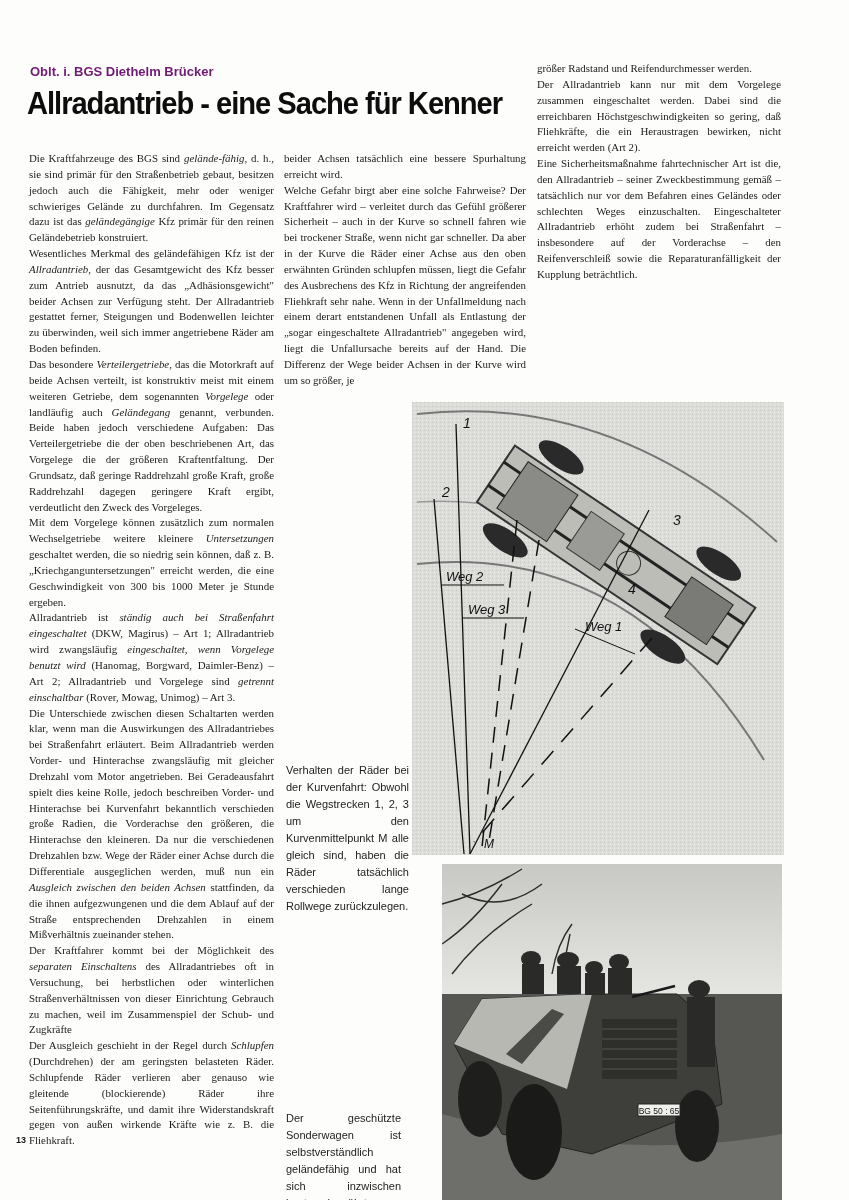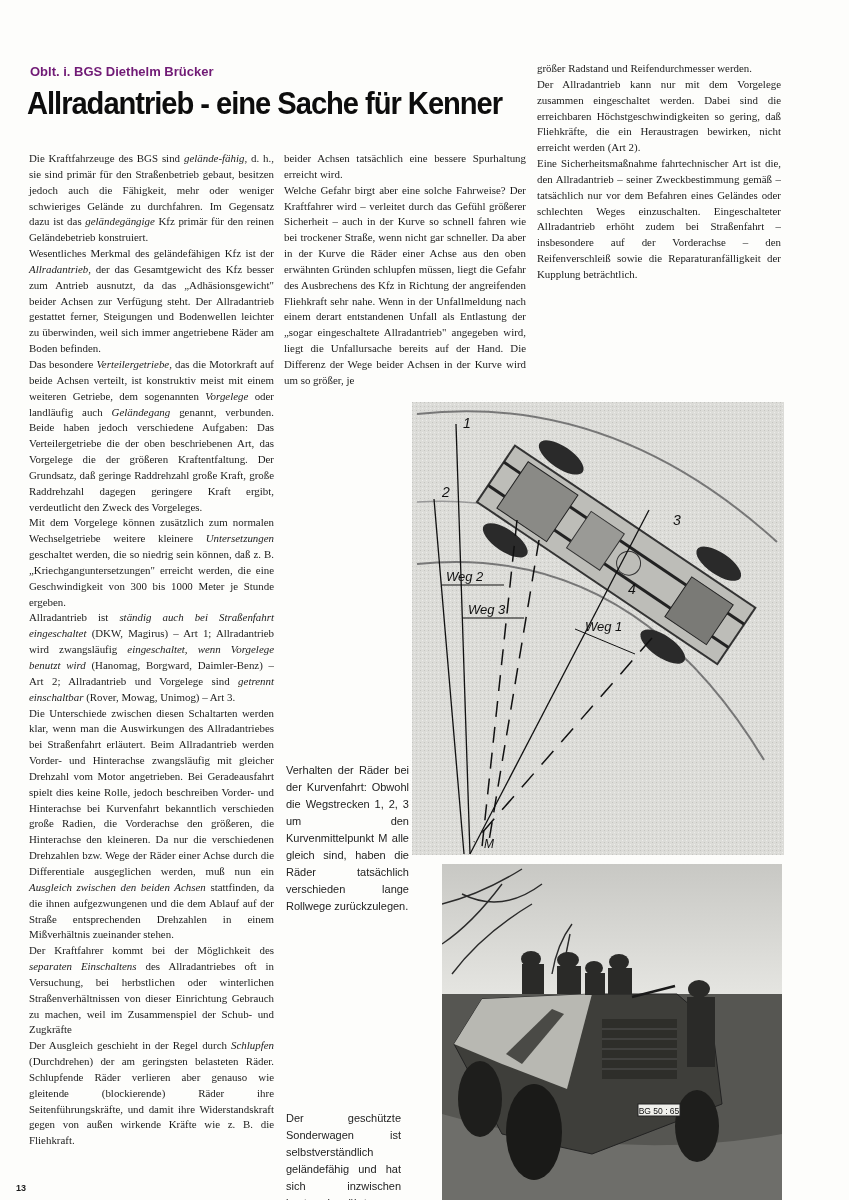--- a/index.html
+++ b/index.html
@@ -21,21 +21,21 @@
   .col {
     position:absolute; font-size:10.9px; line-height:15.85px; text-align:justify;
     font-family:"Liberation Serif", serif; color:#1b1b1b;
   }
   .col p { margin:0; text-indent:0; hyphens:auto; }
   .col1 { left:29px; top:151px; width:245px; }
   .col2 { left:284px; top:151px; width:242px;font-family:Liberation Serif, serif; }
   .col3 { left:537px; top:61px; width:244px; }
   .col p .it { font-style:italic; }
   .page-num {
-    position:absolute; left:16px; top:1183px;
+    position:absolute; left:16px; top:1135px;
     font-family:"Liberation Sans", sans-serif; font-weight:bold; font-size:9px;
   }
   .caption {
     position:absolute; font-family:"Liberation Sans", sans-serif; font-size:11px; line-height:17px;
     text-align:justify; color:#222;
   }
   .caption1 { left:286px; top:762px; width:123px; }
   .caption2 { left:286px; top:1110px; width:115px; }
   .caption2 .credit { display:block; text-align:right; }
   .figure1 {

